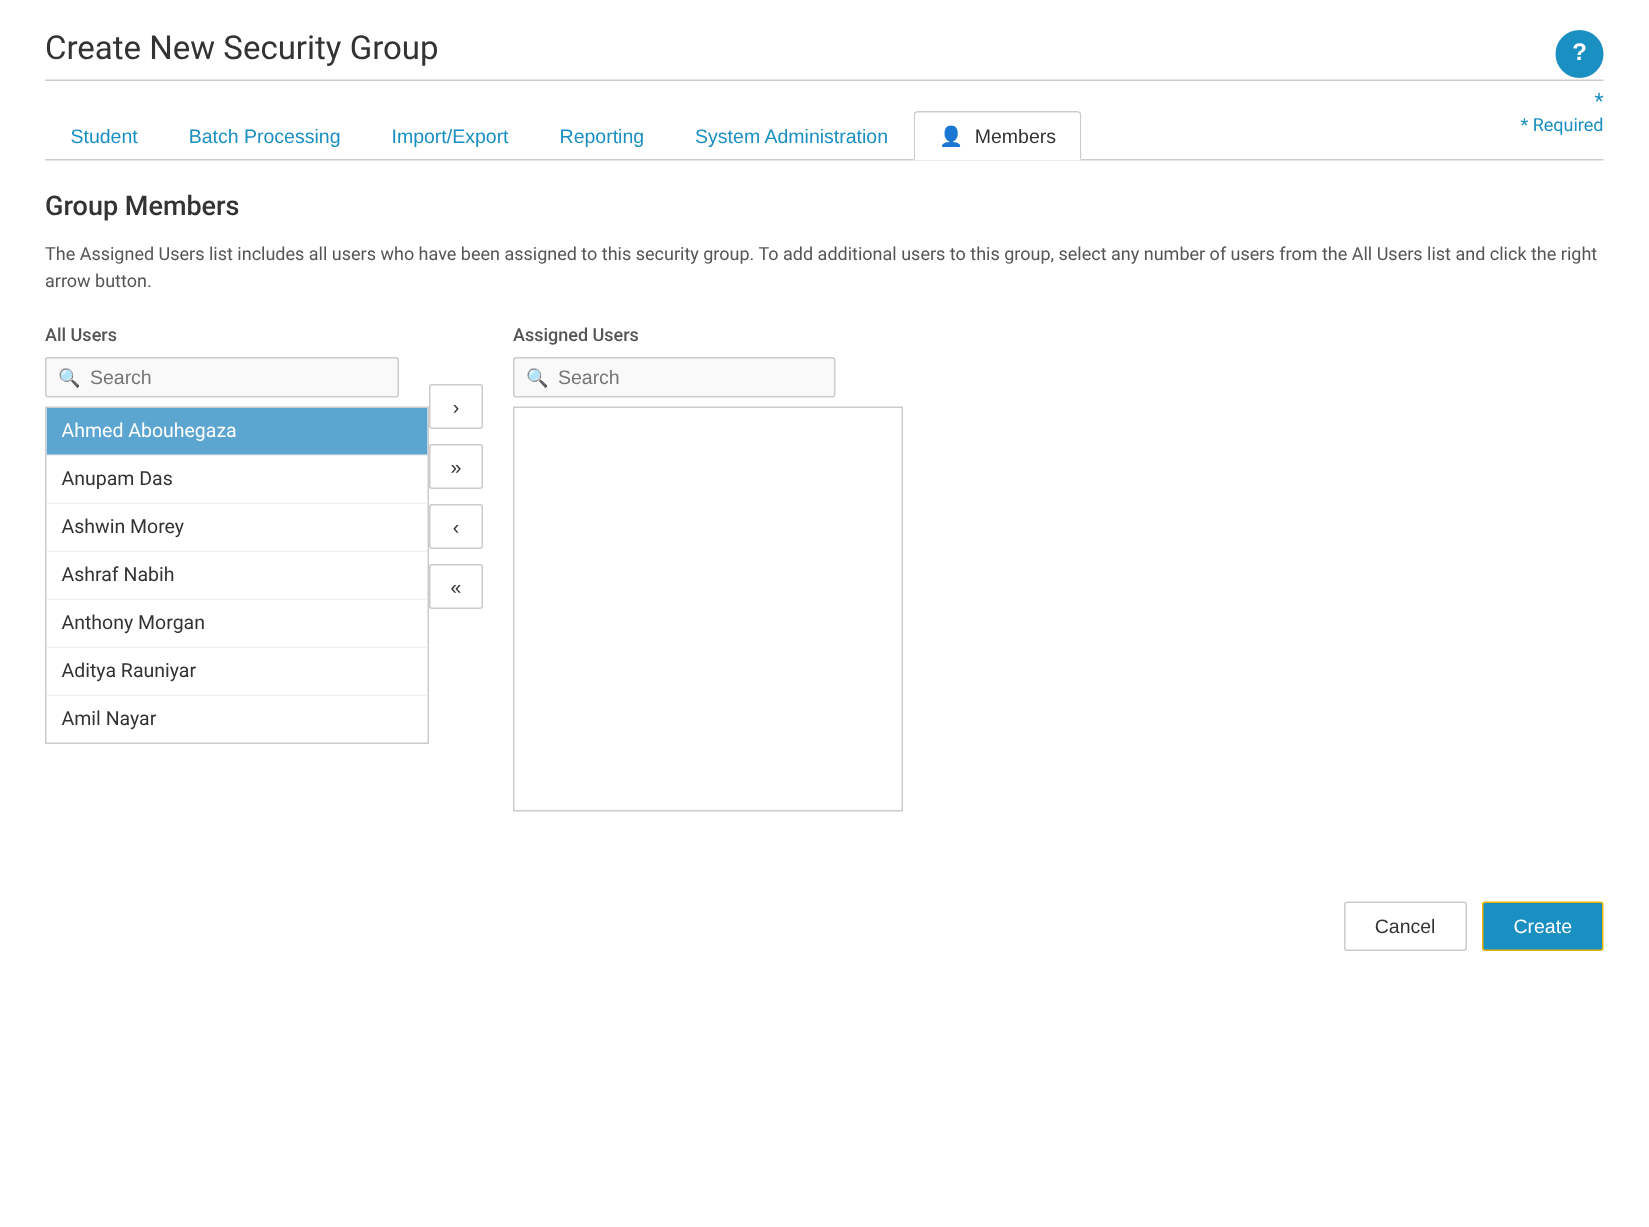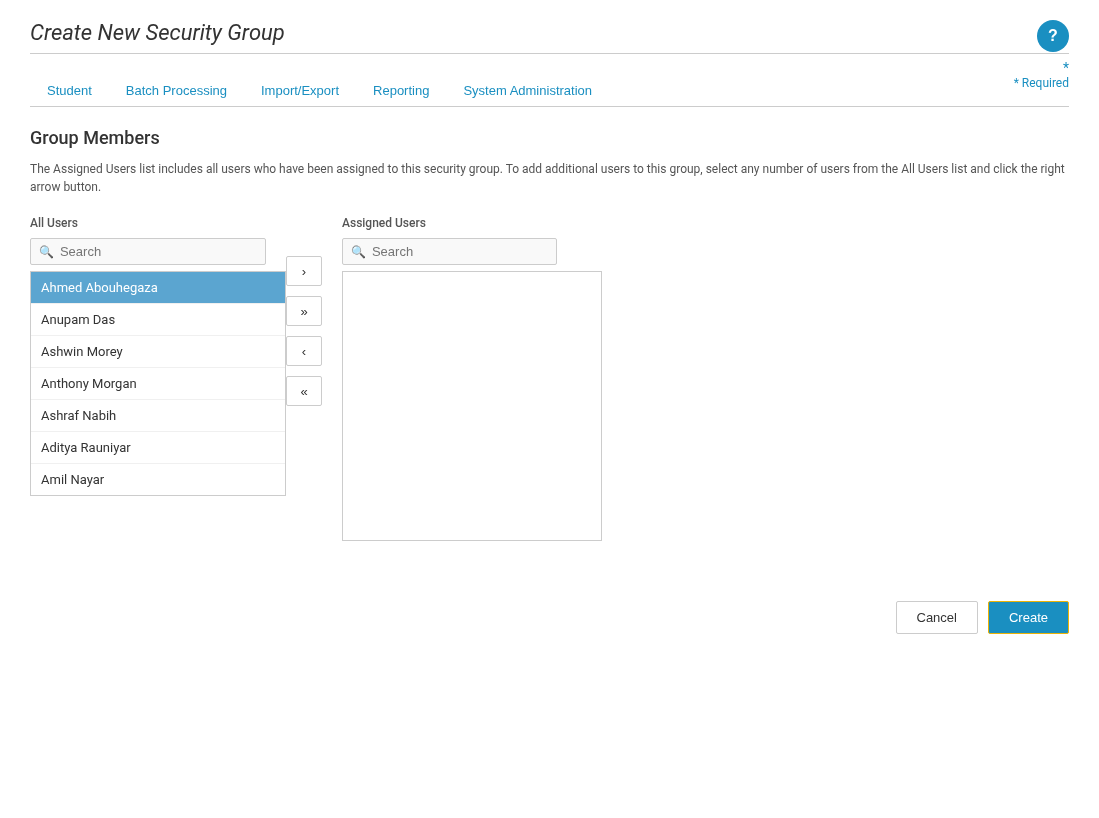--- a/index.html
+++ b/index.html
@@ -42,21 +42,20 @@
     }
     .required-label .asterisk {
       color: #1a8fc1;
       font-size: 14px;
     }
     .page-title {
       font-size: 22px;
       font-weight: 400;
       color: #333;
       margin-bottom: 8px;
-      font-style: italic;
     }
     .title-divider {
       border: none;
       border-top: 1px solid #ccc;
       margin: 0 0 20px 0;
     }
     .form-row {
       display: flex;
       gap: 20px;
       margin-bottom: 20px;
@@ -305,41 +304,45 @@
   <h1 class="page-title">Create New Security Group</h1>
   <hr class="title-divider">
 
 
   <div class="tabs-row">
     <button class="tab-item">Student</button>
     <button class="tab-item">Batch Processing</button>
     <button class="tab-item">Import/Export</button>
     <button class="tab-item">Reporting</button>
     <button class="tab-item">System Administration</button>
+    <button class="tab-item active">
+      <span class="tab-icon">👤</span>
+      <span>Members</span>
+    </button>
   </div>
 
   <div class="members-section">
     <h2 class="section-title">Group Members</h2>
     <p class="section-description">The Assigned Users list includes all users who have been assigned to this security group. To add additional users to this group, select any number of users from the All Users list and click the right arrow button.</p>
 
     <div class="users-panel">
 
       <div class="user-list-container all-users-list">
         <div class="user-list-label">All Users</div>
         <div class="search-box">
           <span class="search-icon-svg">🔍</span>
           <input type="text" placeholder="Search" style="">
         </div>
         <div class="user-listbox-wrapper">
           <div class="user-listbox">
             <div class="user-item selected">Ahmed Abouhegaza</div>
             <div class="user-item">Anupam Das</div>
             <div class="user-item">Ashwin Morey</div>
+            <div class="user-item">Ashraf Nabih</div>
             <div class="user-item">Anthony Morgan</div>
-            <div class="user-item">Ashraf Nabih</div>
             <div class="user-item">Aditya Rauniyar</div>
             <div class="user-item">Amil Nayar</div>
           </div>
         </div>
       </div>
 
       <div class="arrow-buttons">
         <button class="arrow-btn">›</button>
         <button class="arrow-btn">»</button>
         <button class="arrow-btn">‹</button>

